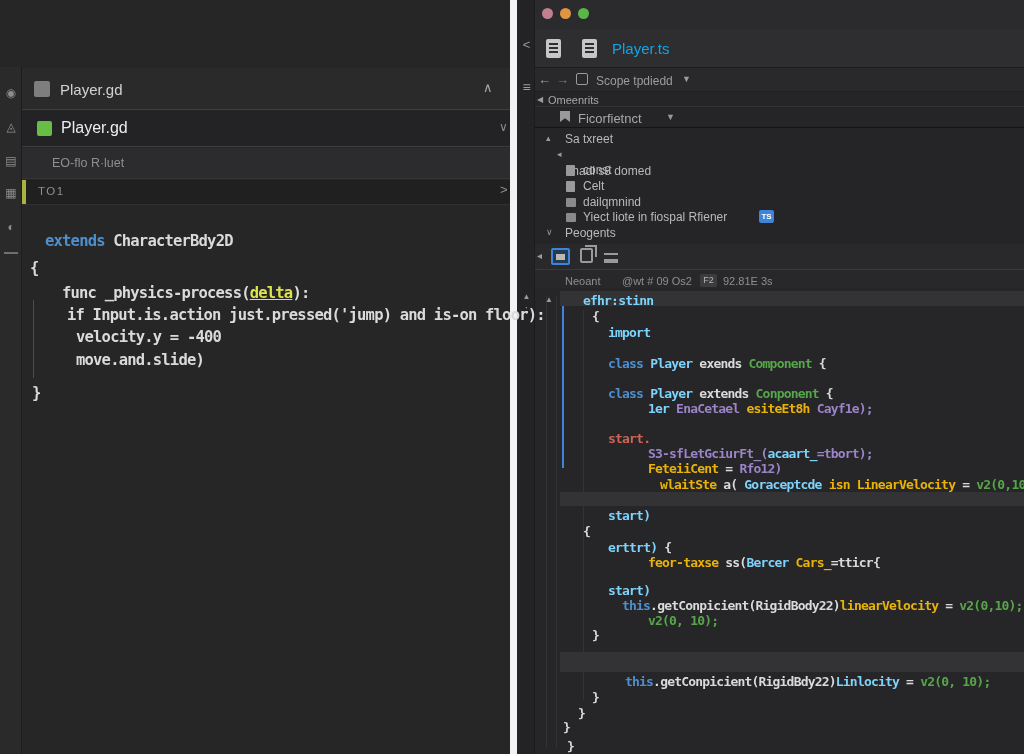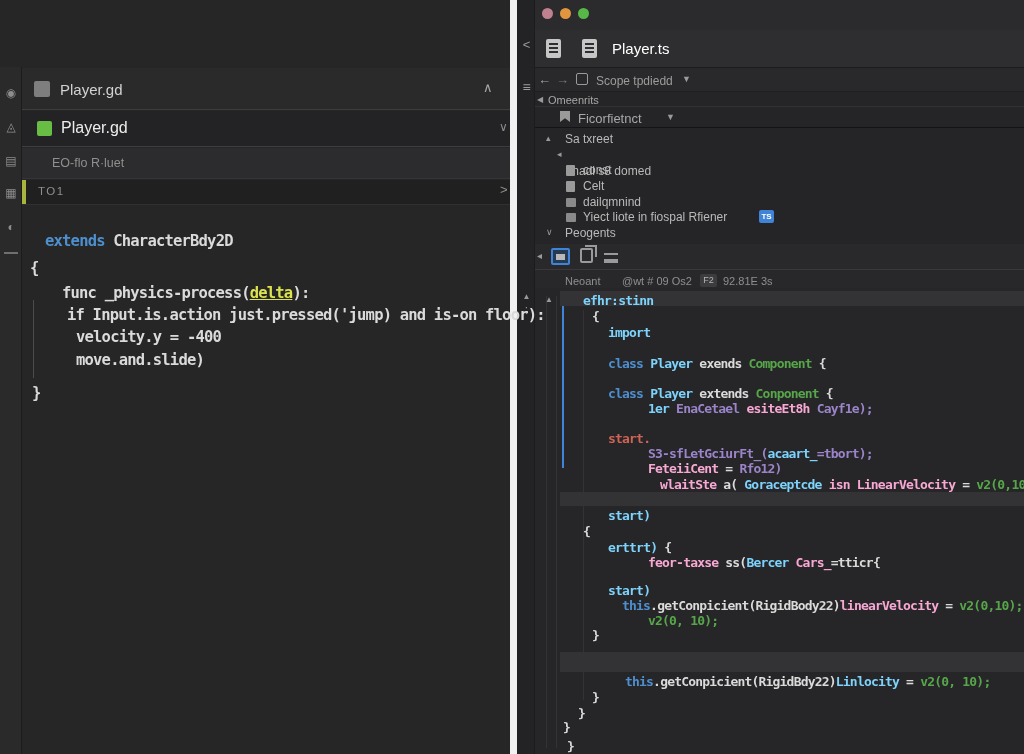--- a/index.html
+++ b/index.html
@@ -41,40 +41,40 @@
   #lw-code { left:22px; top:205px; width:488px; height:549px; overflow:hidden; background:#262627; }
   #lw-indent-guide { left:33px; top:300px; width:1px; height:78px; background:#4c4c4e; }
 
   
   .code-line { position:absolute; white-space:pre; font-family:"DejaVu Sans Mono", monospace; font-weight:700; }
   .lw-line { font-size:15.5px; letter-spacing:-0.8px; }
   .rw-line { font-size:13px; letter-spacing:-0.8px; }
   .tk-fg     { color:#dadada; }
   .tk-blue   { color:#4e8fcf; }
   .tk-lblue  { color:#7dd3fc; }
-  .tk-teal   { color:#f9a8d4; }
+  .tk-teal   { color:#eab308; }
   .tk-green  { color:#57a64a; }
   .tk-purple { color:#9b84c9; }
   .tk-red    { color:#cf6455; }
   .tk-yellow { color:#dde24f;text-decoration:underline; }
 
   
   #divider { left:510px; top:0; width:7px; height:754px; background:#f2f2f2; }
 
   
   #right-window { left:517px; top:0; width:507px; height:754px; background:#29292b; overflow:hidden; }
   #rw-strip { left:517px; top:0; width:18px; height:754px; background:#232325; border-right:1px solid #1c1c1c; }
   .strip-icon { position:absolute; left:519px; width:15px; text-align:center; color:#9a9a9a; }
 
   #rw-titlebar { left:535px; top:0; width:489px; height:30px; background:#2b2b2d; }
   #rw-tabbar { left:535px; top:30px; width:489px; height:38px; background:#2e2e30; border-bottom:1px solid #1c1c1c; }
   .doc-icon { position:absolute; width:15px; height:19px; background:#c6c6c6; border-radius:2px; }
   .doc-icon::after { content:""; position:absolute; left:3px; top:4px; width:9px; height:10px;
      background:linear-gradient(#2e2e30 2px, transparent 2px, transparent 4px, #2e2e30 4px, #2e2e30 6px, transparent 6px, transparent 8px, #2e2e30 8px) ; }
-  #rw-tab-label { left:612px; top:40px; font-size:15px; color:#ffffff; }
+  #rw-tab-label { left:612px; top:40px; font-size:15px; color:#0ea5e9; }
 
   #rw-toolbar { left:535px; top:68px; width:489px; height:24px; background:#29292b; border-bottom:1px solid #1f1f21; }
   #rw-back { left:538px; top:72px; font-size:13px; color:#a5a5a5; }
   #rw-fwd { left:556px; top:72px; font-size:13px; color:#777; }
   #rw-tb-box { left:576px; top:73px; width:12px; height:12px; border:1.5px solid #9a9a9a; border-radius:2px; }
   #rw-dropdown { left:596px; top:74px; font-size:12px; color:#9c9c9c; }
   #rw-dropdown-caret { left:682px; top:74px; font-size:9px; color:#9c9c9c; }
 
   #rw-breadcrumb-row { left:535px; top:92px; width:489px; height:15px; background:#252527; border-bottom:1px solid #323234; }
   #rw-breadcrumb-caret { left:537px; top:95px; font-size:8px; color:#9a9a9a; }

